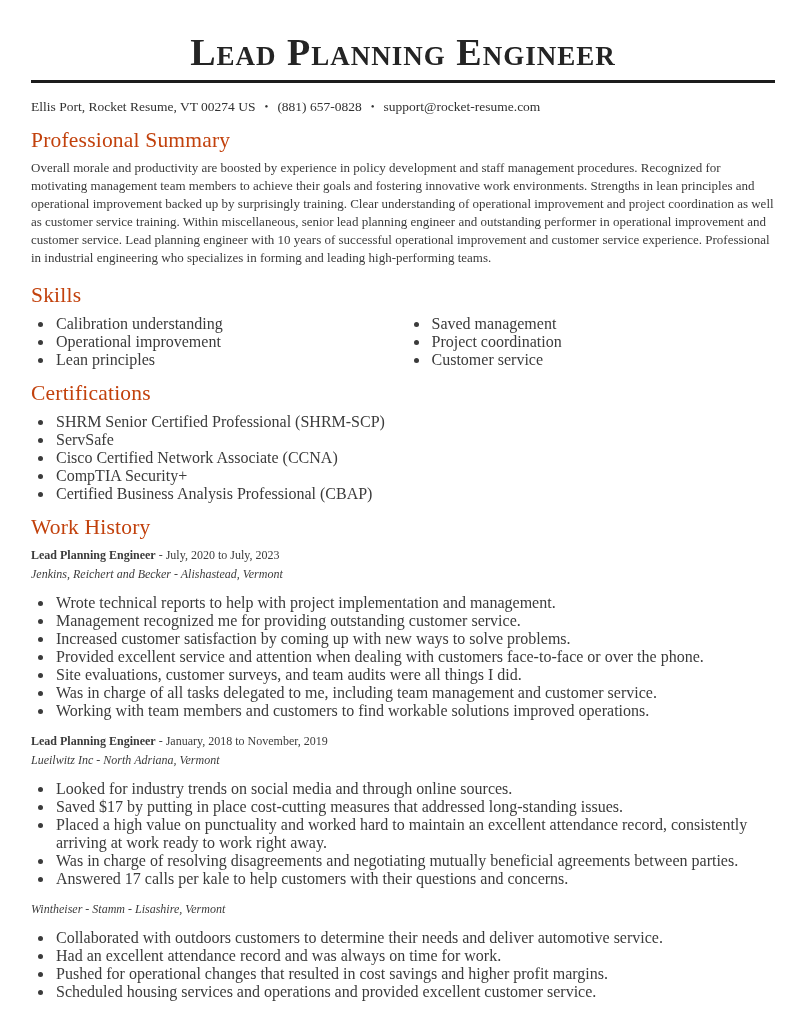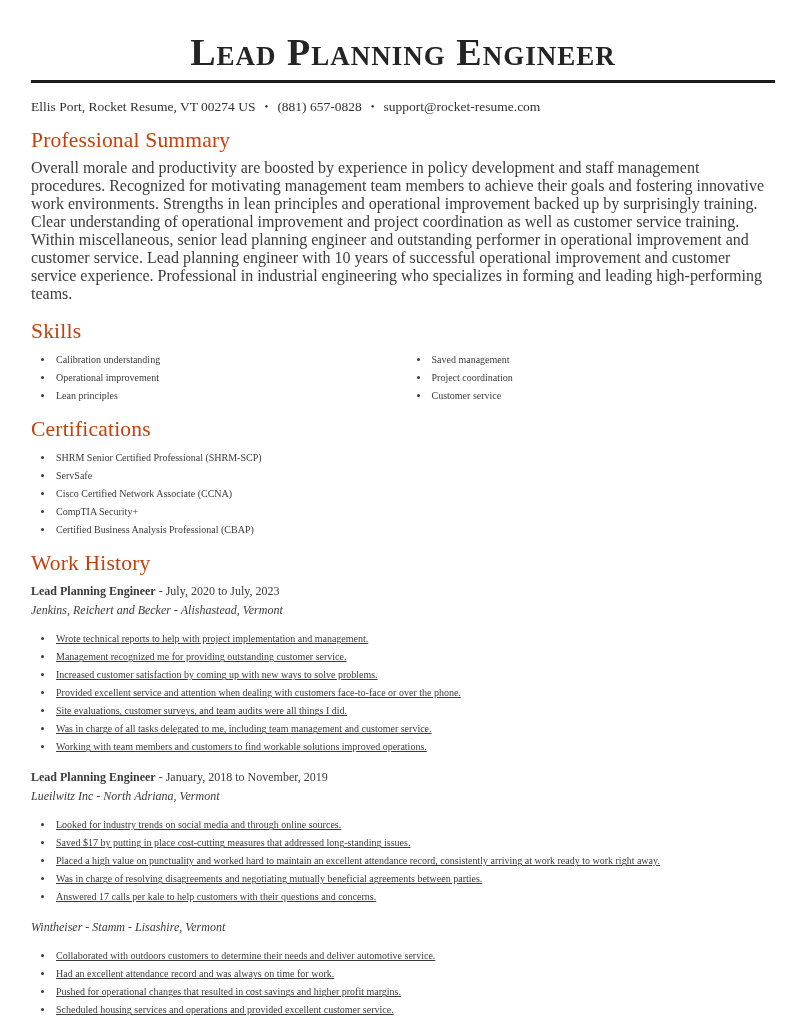--- a/index.html
+++ b/index.html
@@ -30,37 +30,37 @@
     color: #313131;
   }
   .contact .sep { margin: 0 9px; font-size: 11px; vertical-align: 1px; color: #313131; }
 
   
   h2.section-heading {
     margin: 12px 0 7px 0;
     font-size: 21.5px; font-weight: 400; line-height: 1.15;
     letter-spacing: 0.2px; color: #c2410c; font-family: Liberation Serif, serif;
   }
-  .summary-text { margin: 5px 0 16px 0; font-size: 16px; line-height: 18px; }
+  .summary-text { margin: 5px 0 16px 0; font-size: 13px; line-height: 18px; }
 
   ul.doc-list {
     margin: 5px 0 0 0; padding-left: 23px;
-    font-size: 10px; line-height: 18px;
+    font-size: 16px; line-height: 18px;
   }
   ul.doc-list li { padding-left: 2px; }
   ul.skills-list { column-count: 2; column-gap: 30px; }
 
   
   .job { margin-top: 12px; }
   .jobs .job:first-of-type { margin-top: 4px; }
   .job-line1, .job-line2 { font-size: 12px; line-height: 19px; }
   .job-title { font-weight: 700; }
   .job-line2 { font-style: italic; }
   .job-company { font-weight: 400; }
-  .job ul.doc-list { margin-top: 10px; text-decoration: underline; }
+  .job ul.doc-list { margin-top: 10px; }
 </style>
 </head>
 <body>
 
 <div class="page">
 
   <h1 class="doc-title">Lead Planning Engineer</h1>
 
   <div class="double-rule"></div>
 

